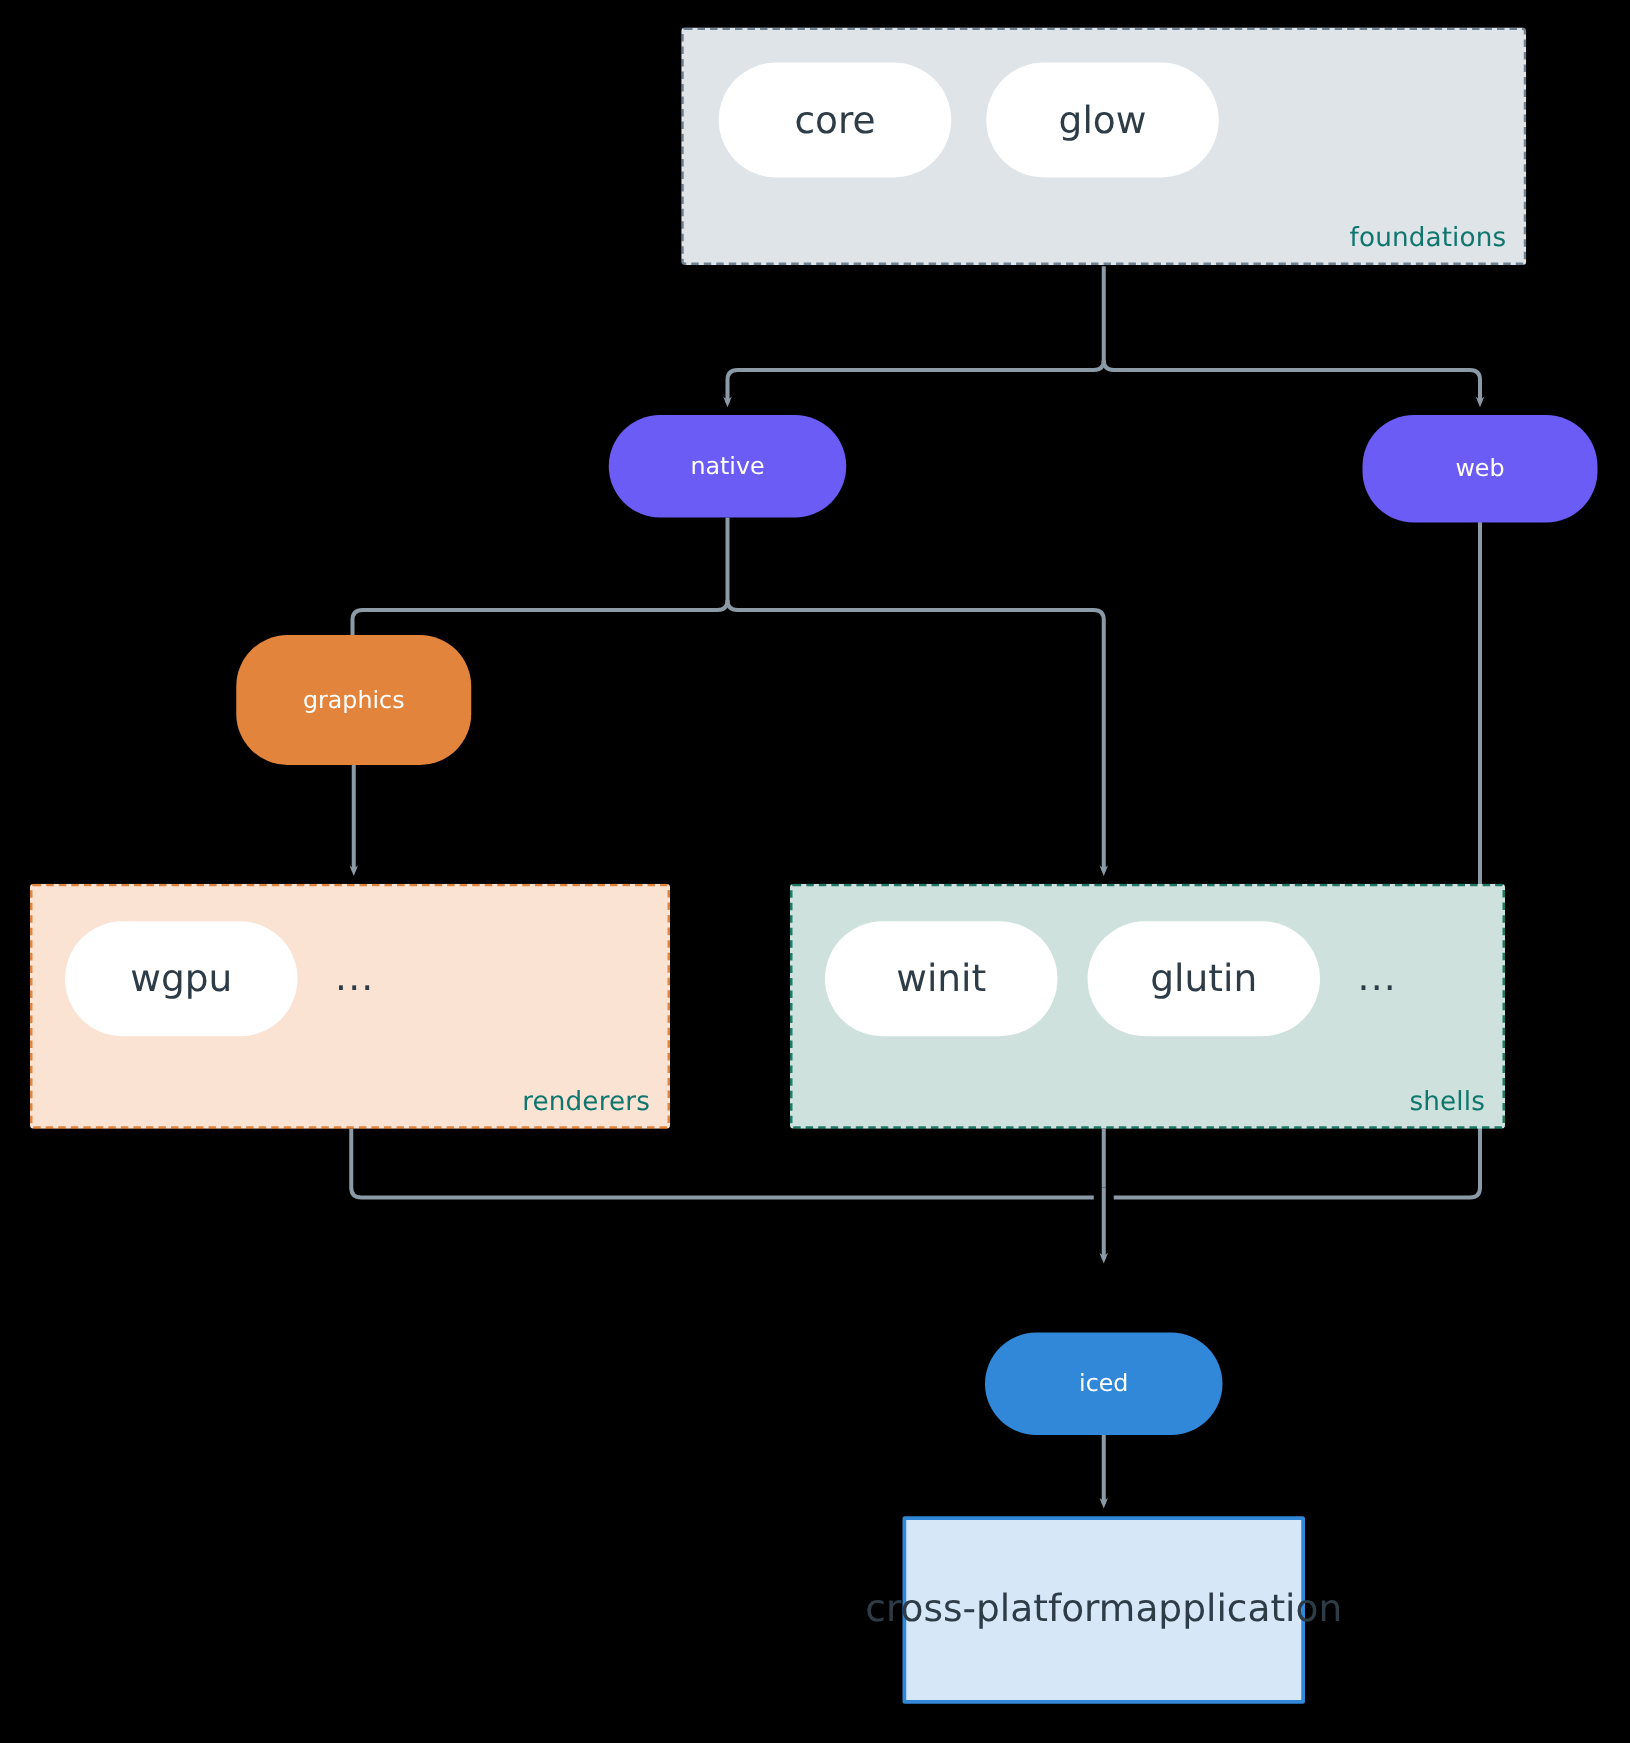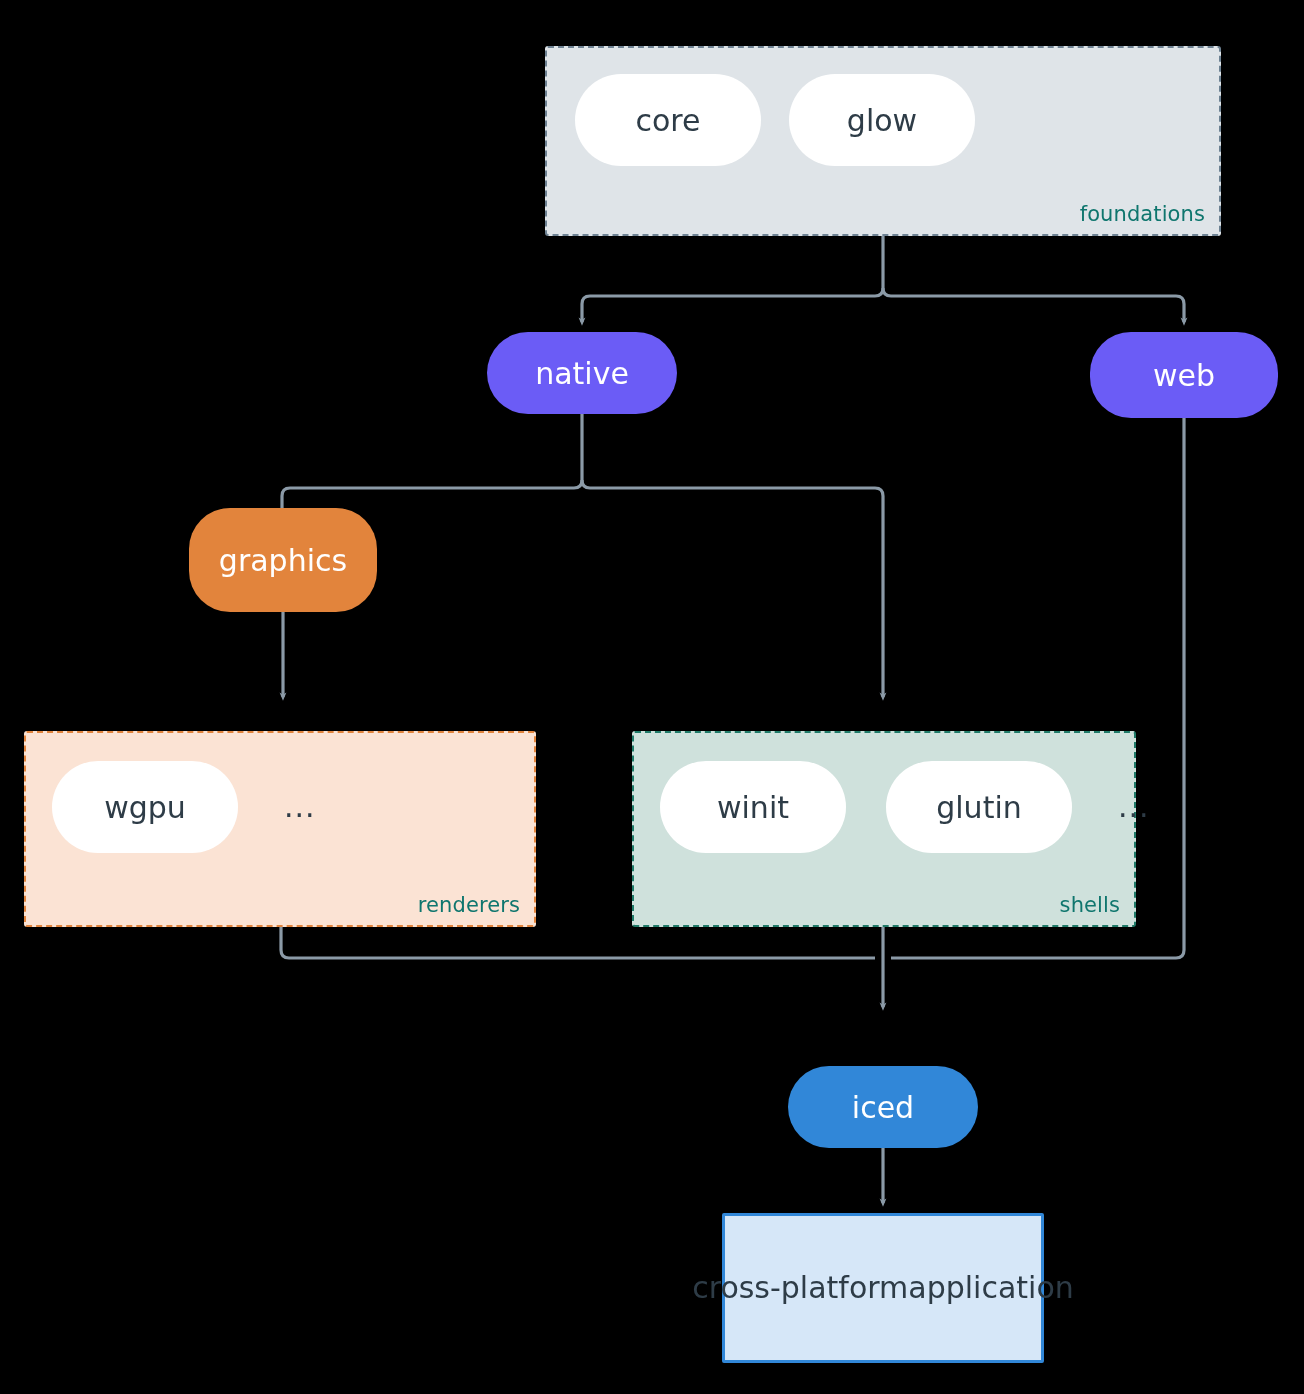--- a/index.html
+++ b/index.html
@@ -24,38 +24,37 @@
     top: 0;
     width: 1304px;
     height: 1394px;
     pointer-events: none;
   }
 
   
   .group {
     position: absolute;
     box-sizing: border-box;
-    margin-top: 24px;
   }
   .group-label {
     position: absolute;
     right: 14px;
     bottom: 8px;
     font-size: 21px;
     color: #0f766e;
     letter-spacing: .1px;
     white-space: nowrap;
   }
   .pill-row {
     position: absolute;
     left: 0;
     top: 0;
     display: flex;
     align-items: center;
-    gap: 40px;
+    gap: 24px;
   }
 
   
   #group-foundations {
     left: 545px;
     top: 22px;
     width: 676px;
     height: 190px;
     background: #dfe4e8;
     border: 2px dashed #6e8293;
@@ -72,21 +71,21 @@
     background: #fbe3d4;
     border: 2px dashed #e2843c;
     border-radius: 3px;
   }
   #group-renderers .pill-row { left: 26px; top: 28px; }
 
   
   #group-shells {
     left: 632px;
     top: 707px;
-    width: 504px;
+    width: 572px;
     height: 196px;
     background: #cfe1dc;
     border: 2px dashed #1f7a68;
     border-radius: 3px;
   }
   #group-shells .pill-row { left: 26px; top: 28px; }
 
   
   .chip {
     background: #ffffff;
@@ -112,21 +111,21 @@
 
   
   .node {
     position: absolute;
     display: flex;
     align-items: center;
     justify-content: center;
     box-sizing: border-box;
     white-space: nowrap;
     color: #ffffff;
-    font-size: 30px;
+    font-size: 19px;
     text-align: right;
   }
   #node-native {
     left: 487px;  top: 332px;
     width: 190px; height: 82px;
     background: #6b5cf6;
     border-radius: 41px;
   }
   #node-web {
     left: 1090px; top: 332px;

